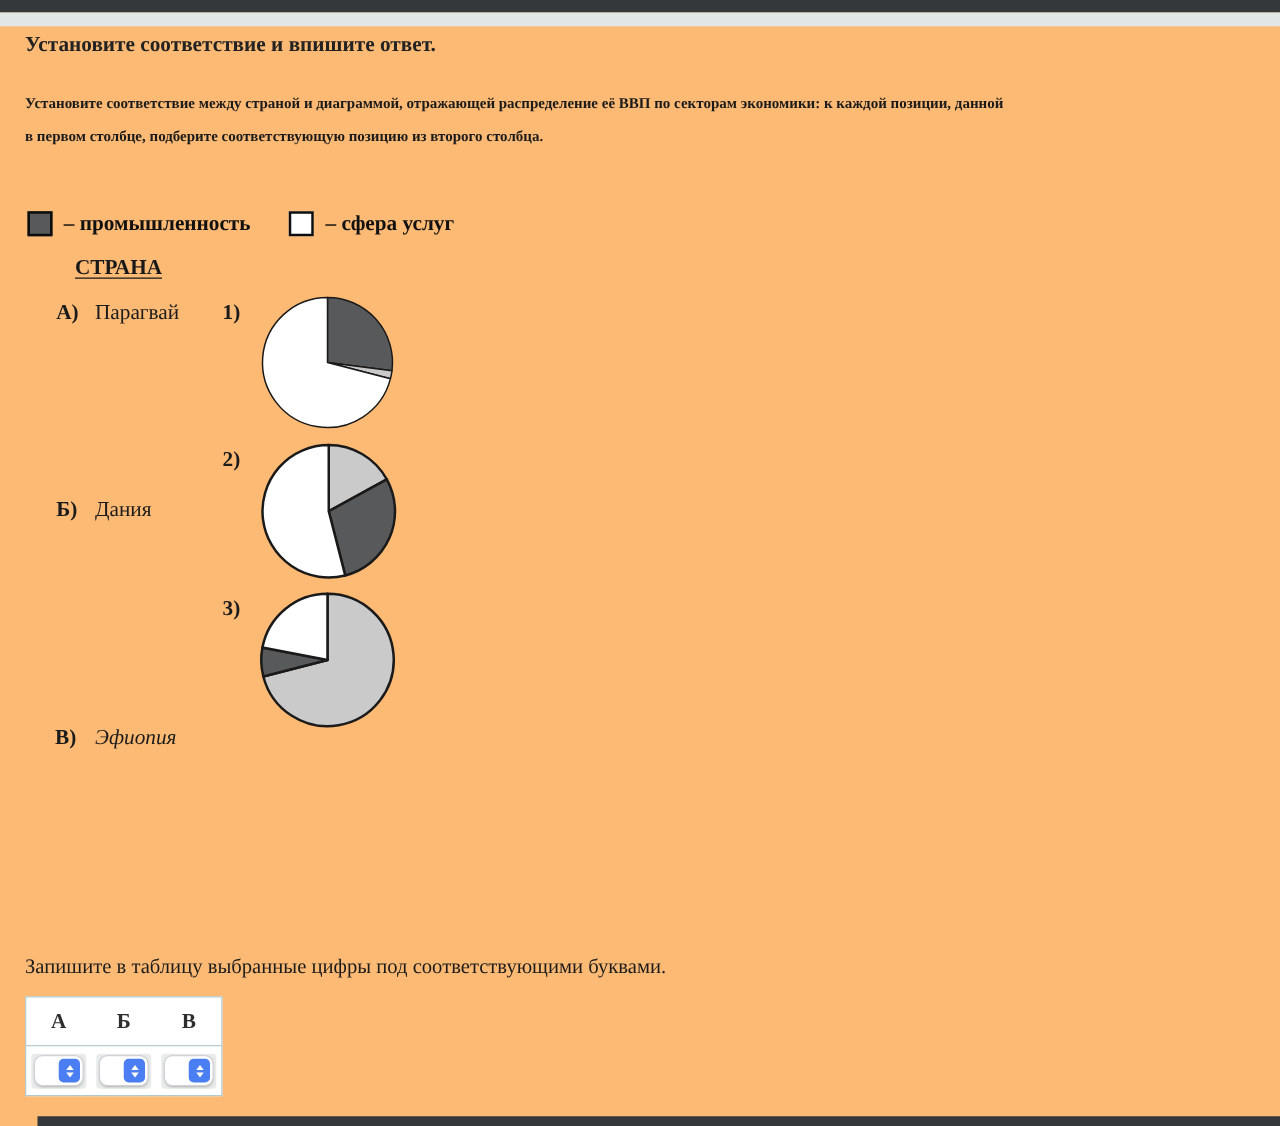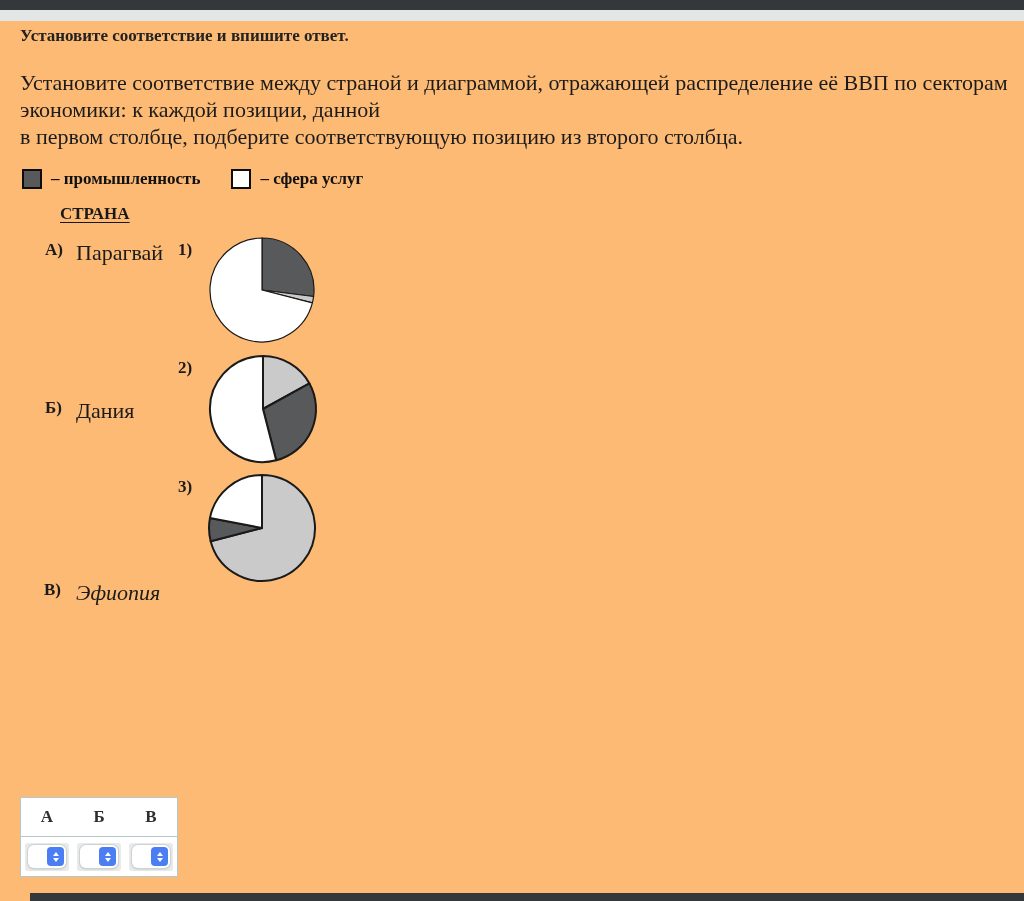--- a/index.html
+++ b/index.html
@@ -2,32 +2,32 @@
 <html><head>
 <meta charset="utf-8">
 <style>
   html,body{margin:0;padding:0;background:#fff;}
   #page{position:relative;width:1024px;height:901px;background:#fdba74;overflow:hidden;
         font-family:"Liberation Serif","DejaVu Serif",serif;color:#1b1b1b;}
   .topbar{position:absolute;left:0;top:0;right:0;height:10px;background:#34383b;}
   .topstrip{position:absolute;left:0;top:10px;right:0;height:11px;background:#e2e6e7;}
   .bottombar{position:absolute;left:30px;right:0;bottom:0;height:8px;background:#34383b;}
   .title{position:absolute;left:20px;top:26px;font-size:17px;font-weight:bold;color:#222;}
-  .instr{position:absolute;left:20px;top:69px;width:994px;font-size:22px;line-height:27px;
-         white-space:pre-line;color:#1b1b1b;}
+  .instr{position:absolute;left:20px;top:69px;width:994px;font-size:12px;line-height:27px;
+         white-space:pre-line;color:#1b1b1b;font-weight:bold;}
   .legend{position:absolute;left:22px;top:169px;display:flex;align-items:center;gap:31px;}
   .legend-item{display:flex;align-items:center;gap:9px;}
   .legend-swatch{width:20px;height:20px;border:2px solid #0d0d0d;box-sizing:border-box;}
   .legend-label{font-size:17px;font-weight:bold;color:#111;}
   .colhdr{position:absolute;top:204px;font-size:17px;font-weight:bold;color:#191919;
           text-decoration:underline;text-underline-offset:3px;}
   #hdr-country{left:60px;}
   #hdr-charts{left:175px;}
   .letter{position:absolute;font-size:17px;font-weight:bold;color:#1b1b1b;}
-  .country{position:absolute;font-size:22px;color:#1b1b1b;}
+  .country{position:absolute;font-size:17px;color:#1b1b1b;}
   .pielabel{position:absolute;left:178px;font-size:17px;font-weight:bold;color:#1b1b1b;}
   .pie{position:absolute;width:112px;height:112px;}
   #pie-0{left:206px;top:234px;}
   #pie-1{left:207px;top:353px;}
   #pie-2{left:206px;top:472px;}
   .answer-instr{position:absolute;left:20px;top:763px;font-size:16.5px;color:#1b1b1b;}
   .answer-table{position:absolute;left:20px;top:797px;width:156px;border:1px solid #b3c9cc;
                 background:#fff;}
   .at-head{display:flex;height:38px;border-bottom:1px solid #b3c9cc;}
   .at-head-cell{width:52px;display:flex;align-items:center;justify-content:center;
@@ -93,20 +93,21 @@
       <path d="M 56 56 L 56 3 A 53 53 0 0 1 102.44425404232477 30.467055272609095 Z" fill="#c9cac9" stroke="#1a1a1a" stroke-width="2" stroke-linejoin="round"></path>
       <path d="M 56 56 L 102.44425404232477 30.467055272609095 A 53 53 0 0 1 69.1805640197373 107.33490753981745 Z" fill="#58595b" stroke="#1a1a1a" stroke-width="2" stroke-linejoin="round"></path>
       <path d="M 56 56 L 69.1805640197373 107.33490753981745 A 53 53 0 1 1 55.99999999999999 3 Z" fill="#ffffff" stroke="#1a1a1a" stroke-width="2" stroke-linejoin="round"></path>
     </svg>
   <svg class="pie" id="pie-2" viewBox="0 0 112 112">
       <path d="M 56 56 L 56 3 A 53 53 0 1 1 4.665092460182549 69.1805640197373 Z" fill="#c9cac9" stroke="#1a1a1a" stroke-width="2" stroke-linejoin="round"></path>
       <path d="M 56 56 L 4.665092460182549 69.1805640197373 A 53 53 0 0 1 3.938775711379492 46.06879032695663 Z" fill="#58595b" stroke="#1a1a1a" stroke-width="2" stroke-linejoin="round"></path>
       <path d="M 56 56 L 3.938775711379492 46.06879032695663 A 53 53 0 0 1 55.99999999999999 3 Z" fill="#ffffff" stroke="#1a1a1a" stroke-width="2" stroke-linejoin="round"></path>
     </svg>
 
+  <div class="answer-instr">Запишите в таблицу выбранные цифры под соответствующими буквами.</div>
 
   <div class="answer-table">
     <div class="at-head">
       <div class="at-head-cell">А</div>
       <div class="at-head-cell">Б</div>
       <div class="at-head-cell">В</div>
     </div>
     <div class="at-body">
       <div class="at-body-cell">
         <div class="stepper">

